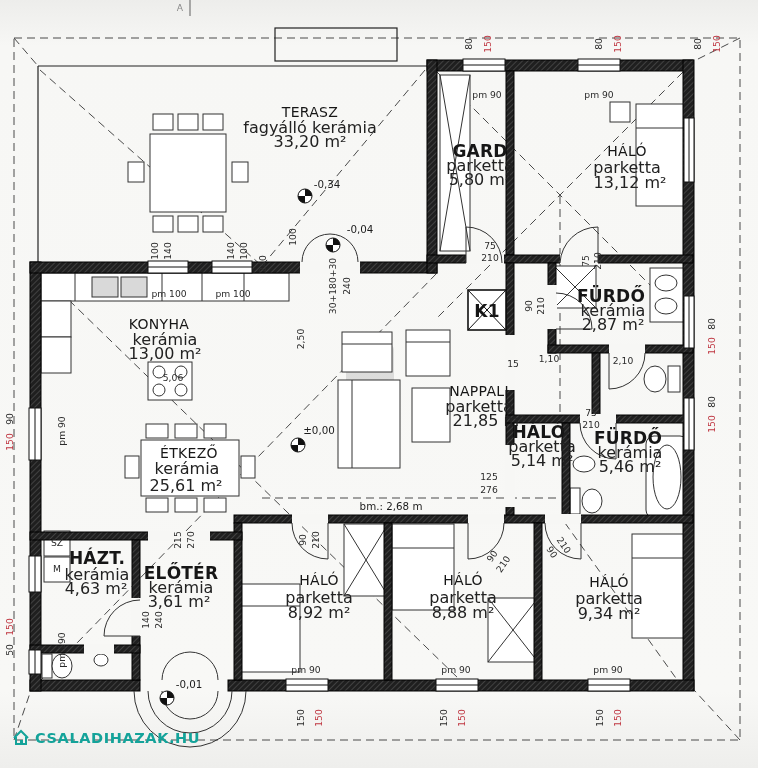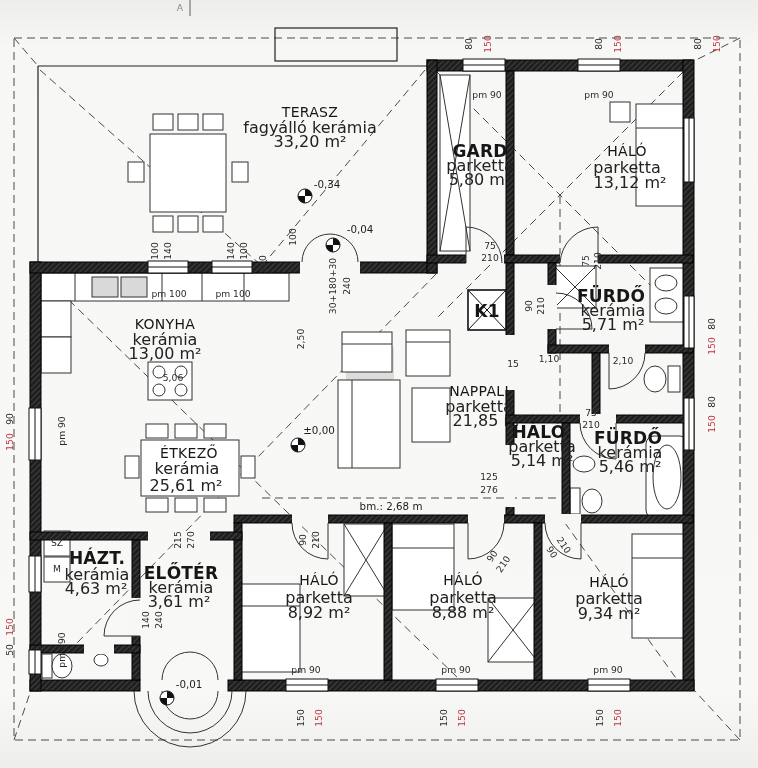--- a/index.html
+++ b/index.html
@@ -297,27 +297,27 @@
     <div class="L rs" style="left:310px;top:142px">33,20 m²</div>
 
     <div class="L rn2" style="left:480px;top:151px">GARD</div>
     <div class="L rs" style="left:480px;top:166px">parketta</div>
     <div class="L rs" style="left:480px;top:180px">5,80 m²</div>
 
     <div class="L rn" style="left:627px;top:151px">HÁLÓ</div>
     <div class="L rs" style="left:627px;top:168px">parketta</div>
     <div class="L rs" style="left:630px;top:183px">13,12 m²</div>
 
-    <div class="L rn" style="left:165px;top:324px">KONYHA</div>
+    <div class="L rn" style="left:159px;top:324px">KONYHA</div>
     <div class="L rs" style="left:165px;top:340px">kerámia</div>
     <div class="L rs" style="left:165px;top:354px">13,00 m²</div>
 
     <div class="L rn2" style="left:611px;top:296px">FÜRDŐ</div>
     <div class="L rs" style="left:613px;top:311px">kerámia</div>
-    <div class="L rs" style="left:613px;top:325px">5,71 m²</div>
+    <div class="L rs" style="left:613px;top:325px">2,87 m²</div>
 
     <div class="L rn" style="left:479px;top:391px">NAPPALI</div>
     <div class="L rs" style="left:479px;top:407px">parketta</div>
     <div class="L rs" style="left:489px;top:421px">21,85 m²</div>
 
     <div class="L rn2" style="left:542px;top:432px">HÁLÓ.</div>
     <div class="L rs" style="left:542px;top:447px">parketta</div>
     <div class="L rs" style="left:542px;top:461px">5,14 m²</div>
 
     <div class="L rn2" style="left:628px;top:438px">FÜRDŐ</div>
@@ -420,14 +420,22 @@
     <div class="L dm v red" style="left:10px;top:627px">150</div>
     <div class="L dm v" style="left:10px;top:650px">50</div>
     <div class="L dm v" style="left:301px;top:718px">150</div>
     <div class="L dm v red" style="left:319px;top:718px">150</div>
     <div class="L dm v" style="left:444px;top:718px">150</div>
     <div class="L dm v red" style="left:462px;top:718px">150</div>
     <div class="L dm v" style="left:600px;top:718px">150</div>
     <div class="L dm v red" style="left:618px;top:718px">150</div>
   </div>
 
+  <div class="wmk">
+    <svg width="18" height="18" viewBox="0 0 18 18">
+      <path d="M2,9 L9,2 L16,9" fill="none" stroke="#14a39a" stroke-width="2"></path>
+      <path d="M4,8 V15 H14 V8" fill="none" stroke="#14a39a" stroke-width="2"></path>
+      <rect x="8" y="11" width="3" height="4" fill="#14a39a"></rect>
+    </svg>
+    <span>CSALADIHAZAK.HU</span>
+  </div>
 
 </div>
 
 </body></html>

